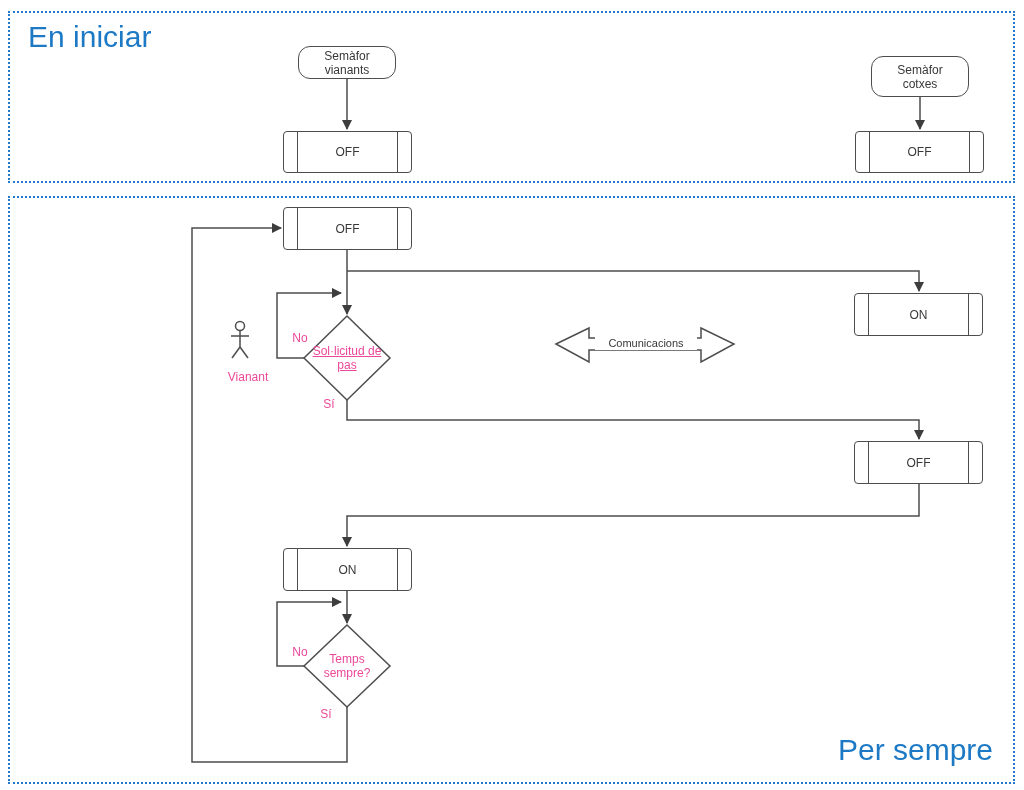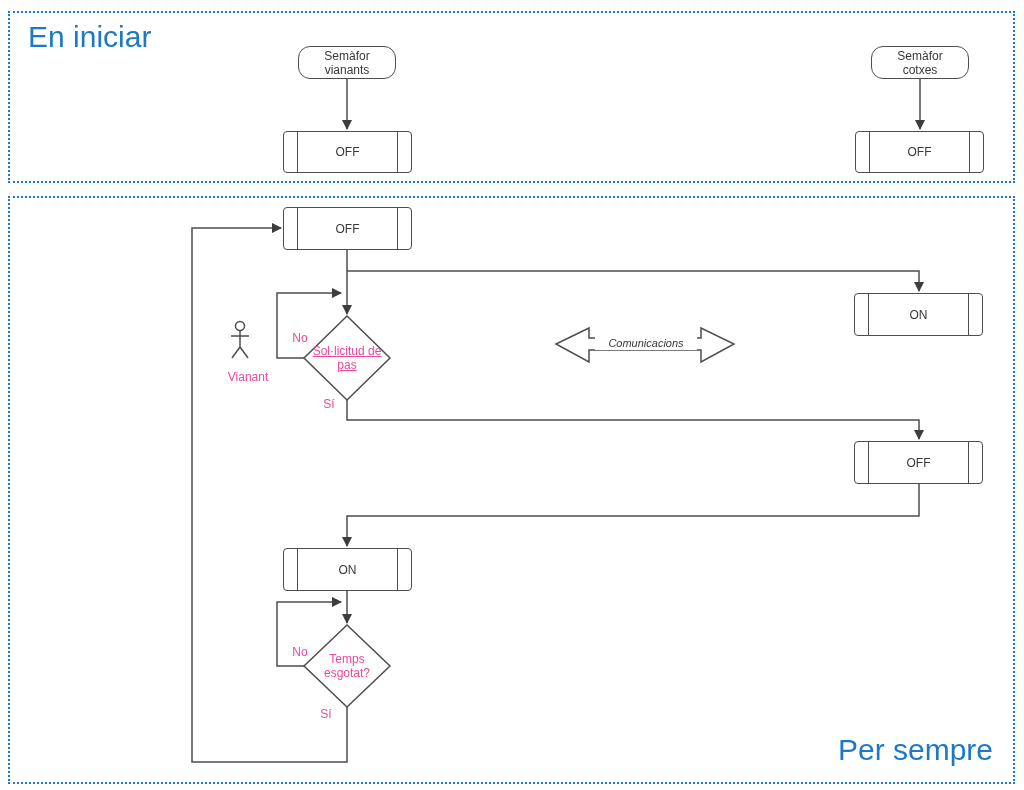--- a/index.html
+++ b/index.html
@@ -23,21 +23,21 @@
   .subroutine::before,.subroutine::after{
     content:"";position:absolute;top:0;bottom:0;width:0;border-left:1.5px solid #4d4d4d;
   }
   .subroutine::before{left:13px;}
   .subroutine::after{right:13px;}
   .free-label{
     position:absolute;font-size:12px;line-height:14px;text-align:center;color:#ec4899;
   }
   .comm-label{
     position:absolute;font-size:11px;line-height:13px;text-align:center;color:#383838;
-    background:#ffffff;padding:0 1px;font-style:italic;
+    background:#ffffff;padding:0 1px;
   }
 </style>
 </head>
 <body>
 
 <div class="canvas">
 
   <div class="frame" style="left:8px;top:11px;width:1007px;height:172px;"></div>
   <div class="frame" style="left:8px;top:196px;width:1007px;height:588px;"></div>
 
@@ -83,30 +83,30 @@
       <circle cx="240" cy="326" r="4.5"></circle>
       <line x1="240" y1="330.5" x2="240" y2="347"></line>
       <line x1="231" y1="336" x2="249" y2="336"></line>
       <line x1="240" y1="347" x2="232" y2="358"></line>
       <line x1="240" y1="347" x2="248" y2="358"></line>
     </g>
   </svg>
 
   <div class="node rounded" style="left:298px;top:46px;width:98px;height:33px;">Semàfor vianants</div>
   <div class="node subroutine" style="left:283px;top:131px;width:129px;height:42px;">OFF</div>
-  <div class="node rounded" style="left:871px;top:46px;width:98px;height:33px;">Semàfor cotxes</div>
+  <div class="node rounded" style="left:871px;top:56px;width:98px;height:41px;">Semàfor cotxes</div>
   <div class="node subroutine" style="left:855px;top:131px;width:129px;height:42px;">OFF</div>
 
   <div class="node subroutine" style="left:283px;top:207px;width:129px;height:43px;">OFF</div>
   <div class="node subroutine" style="left:854px;top:293px;width:129px;height:43px;">ON</div>
   <div class="node subroutine" style="left:854px;top:441px;width:129px;height:43px;">OFF</div>
   <div class="node subroutine" style="left:283px;top:548px;width:129px;height:43px;">ON</div>
 
   <div class="free-label" style="left:311px;top:344px;width:72px;text-decoration:underline;">Sol·licitud de pas</div>
-  <div class="free-label" style="left:317px;top:652px;width:60px;">Temps esgotat?</div>
+  <div class="free-label" style="left:317px;top:652px;width:60px;">Temps sempre?</div>
 
   <div class="free-label" style="left:288px;top:331px;width:24px;">No</div>
   <div class="free-label" style="left:317px;top:397px;width:24px;">Sí</div>
   <div class="free-label" style="left:288px;top:645px;width:24px;">No</div>
   <div class="free-label" style="left:314px;top:707px;width:24px;">Sí</div>
 
   <div class="free-label" style="left:213px;top:370px;width:70px;">Vianant</div>
 
   <div class="comm-label" style="left:595px;top:337px;width:100px;">Comunicacions</div>
 

